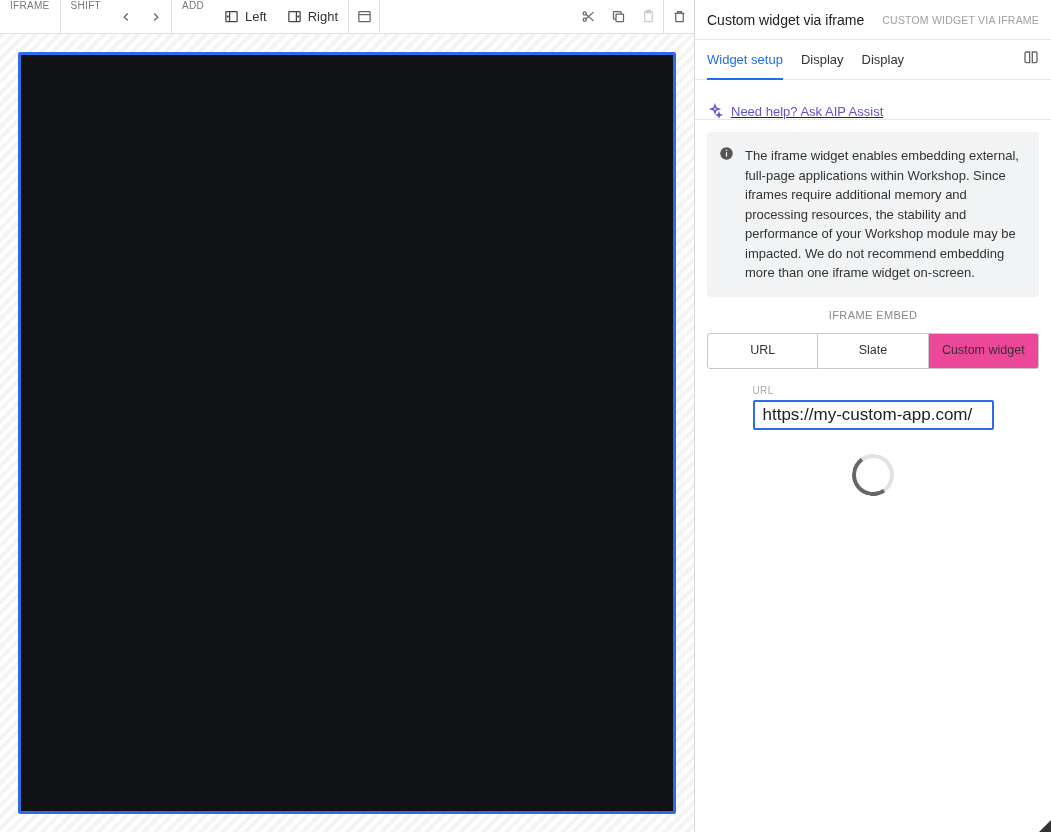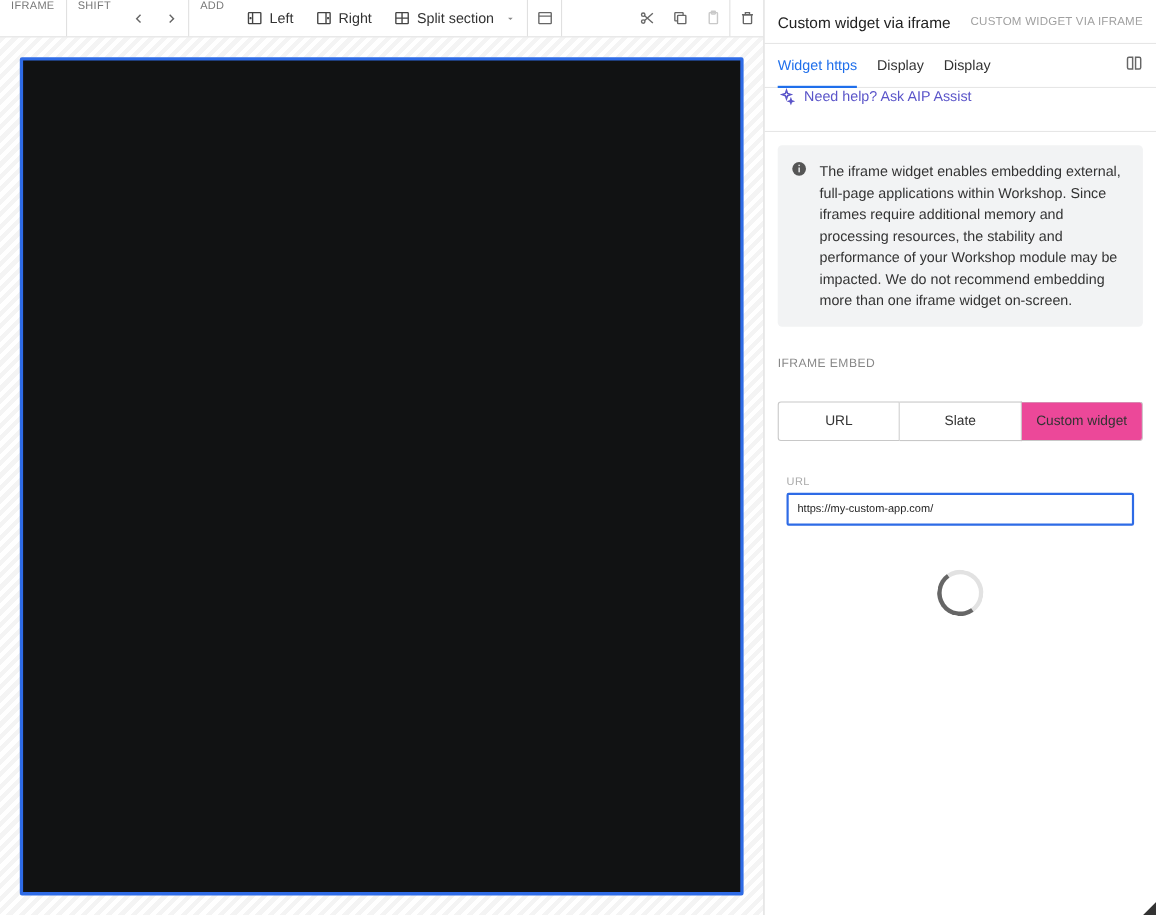--- a/index.html
+++ b/index.html
@@ -26,41 +26,41 @@
   .panel-header { height: 40px; display: flex; align-items: center; justify-content: space-between; padding: 0 12px; border-bottom: 1px solid #e6e6e6; }
   .panel-header .title { font-size: 14px; color: #222; }
   .panel-header .subtitle { font-size: 10.5px; color: #a0a0a0; letter-spacing: 0.2px; }
 
   .tabs-row { height: 40px; display: flex; align-items: center; padding: 0 12px; border-bottom: 1px solid #e6e6e6; position: relative; gap: 18px; }
   .tab { font-size: 13px; color: #333; height: 100%; display: flex; align-items: center; cursor: pointer; position: relative; }
   .tab.active { color: #1f6feb; }
   .tab.active::after { content: ""; position: absolute; left: 0; right: 0; bottom: -1px; height: 2px; background: #1f6feb; }
   .tabs-row .doc-icon { margin-left: auto; color: #666; cursor: pointer; }
 
-  .help-row { height: 40px; display: flex; align-items: flex-start; gap: 8px; padding: 0 12px; border-bottom: 1px solid #e6e6e6; cursor: pointer; }
+  .help-row { height: 40px; display: flex; align-items: flex-end; gap: 8px; padding: 0 12px; border-bottom: 1px solid #e6e6e6; cursor: pointer; text-decoration: underline; }
   .help-row .sparkle { display: inline-flex; }
   .help-row .txt { color: #5b55c9; font-size: 13px; }
 
-  .panel-body { padding: 12px; display: flex; flex-direction: column; gap: 28px; overflow: auto; }
+  .panel-body { padding: 12px; display: flex; flex-direction: column; gap: 12px; overflow: auto; align-items: center; }
 
   .info-box { background: #f2f3f4; border-radius: 4px; padding: 14px 14px 14px 38px; position: relative; color: #333; line-height: 1.5; font-size: 13px; }
   .info-box .info-icon { position: absolute; left: 12px; top: 14px; color: #555; }
 
   .section-label { font-size: 11px; letter-spacing: 0.4px; color: #888; }
 
   .seg { display: flex; width: 100%; }
   .seg button { flex: 1; border: 1px solid #c8c8c8; background: #fff; color: #333; font-size: 12.5px; height: 36px; cursor: pointer; line-height: 1.1; padding: 0 4px; }
   .seg button + button { border-left: none; }
   .seg button:first-child { border-top-left-radius: 3px; border-bottom-left-radius: 3px; }
   .seg button:last-child { border-top-right-radius: 3px; border-bottom-right-radius: 3px; }
   .seg button.selected { background: #ec4899; }
 
   .field-block { padding: 4px 8px; }
   .field-label { font-size: 10px; letter-spacing: 0.4px; color: #aaa; margin-bottom: 4px; }
-  .url-input { width: 100%; height: 30px; border: 2px solid #2e6be6; border-radius: 2px; padding: 0 8px; font-size: 10px; color: #222; outline: none; background: #fff; font-family: inherit; }
+  .url-input { width: 100%; height: 30px; border: 2px solid #2e6be6; border-radius: 2px; padding: 0 8px; font-size: 17px; color: #222; outline: none; background: #fff; font-family: inherit; }
 
   .spinner-wrap { display: flex; justify-content: center; margin-top: 8px; }
   .spinner { width: 42px; height: 42px; border-radius: 50%; border: 4px solid #e2e2e2; border-top-color: #666; border-left-color: #666; transform: rotate(280deg); animation: spin 1s linear infinite; }
   @keyframes spin { to { transform: rotate(640deg); } }
 
   
   .resize-nub { position: absolute; right: 0; bottom: 0; width: 0; height: 0; border-left: 12px solid transparent; border-bottom: 12px solid #333; }
   .right-col { position: relative; }
 </style>
 </head>
@@ -99,31 +99,20 @@
         </div>
         <div class="tb-btn">
           <svg width="15" height="15" viewBox="0 0 24 24" fill="none" stroke="currentColor" stroke-width="2">
               <rect x="3" y="4" width="18" height="16" rx="1"></rect>
               <line x1="15" y1="4" x2="15" y2="20"></line>
               <line x1="16.5" y1="12" x2="19.5" y2="12"></line>
               <line x1="18" y1="10.5" x2="18" y2="13.5"></line>
             </svg>
           <span>Right</span>
         </div>
-        <div class="split">
-          <svg width="15" height="15" viewBox="0 0 24 24" fill="none" stroke="currentColor" stroke-width="2">
-              <rect x="3" y="4" width="18" height="16" rx="1"></rect>
-              <line x1="12" y1="4" x2="12" y2="20"></line>
-              <line x1="3" y1="12" x2="21" y2="12"></line>
-            </svg>
-          <span>Split section</span>
-          <svg class="caret" width="10" height="10" viewBox="0 0 24 24" fill="currentColor">
-              <path d="M7 10l5 5 5-5z"></path>
-            </svg>
-        </div>
       </div>
       <div class="group">
         <div class="icon-btn">
           <svg width="15" height="15" viewBox="0 0 24 24" fill="none" stroke="currentColor" stroke-width="2">
               <rect x="3" y="4" width="18" height="16" rx="1"></rect>
               <line x1="3" y1="9" x2="21" y2="9"></line>
             </svg>
         </div>
       </div>
       <div class="spacer"></div>
@@ -165,21 +154,21 @@
     </div>
   </div>
 
   <div class="right-col">
     <div class="panel-header">
       <span class="title">Custom widget via iframe</span>
       <span class="subtitle">CUSTOM WIDGET VIA IFRAME</span>
     </div>
 
     <div class="tabs-row">
-      <div class="tab active">Widget https</div>
+      <div class="tab active">Widget setup</div>
       <div class="tab">Display</div>
       <div class="tab">Display</div>
       <div class="doc-icon">
         <svg width="16" height="16" viewBox="0 0 24 24" fill="none" stroke="currentColor" stroke-width="2">
             <path d="M3 5a2 2 0 0 1 2-2h5v16H5a2 2 0 0 1-2-2V5z"></path>
             <path d="M21 5a2 2 0 0 0-2-2h-5v16h5a2 2 0 0 0 2-2V5z"></path>
           </svg>
       </div>
     </div>
 

